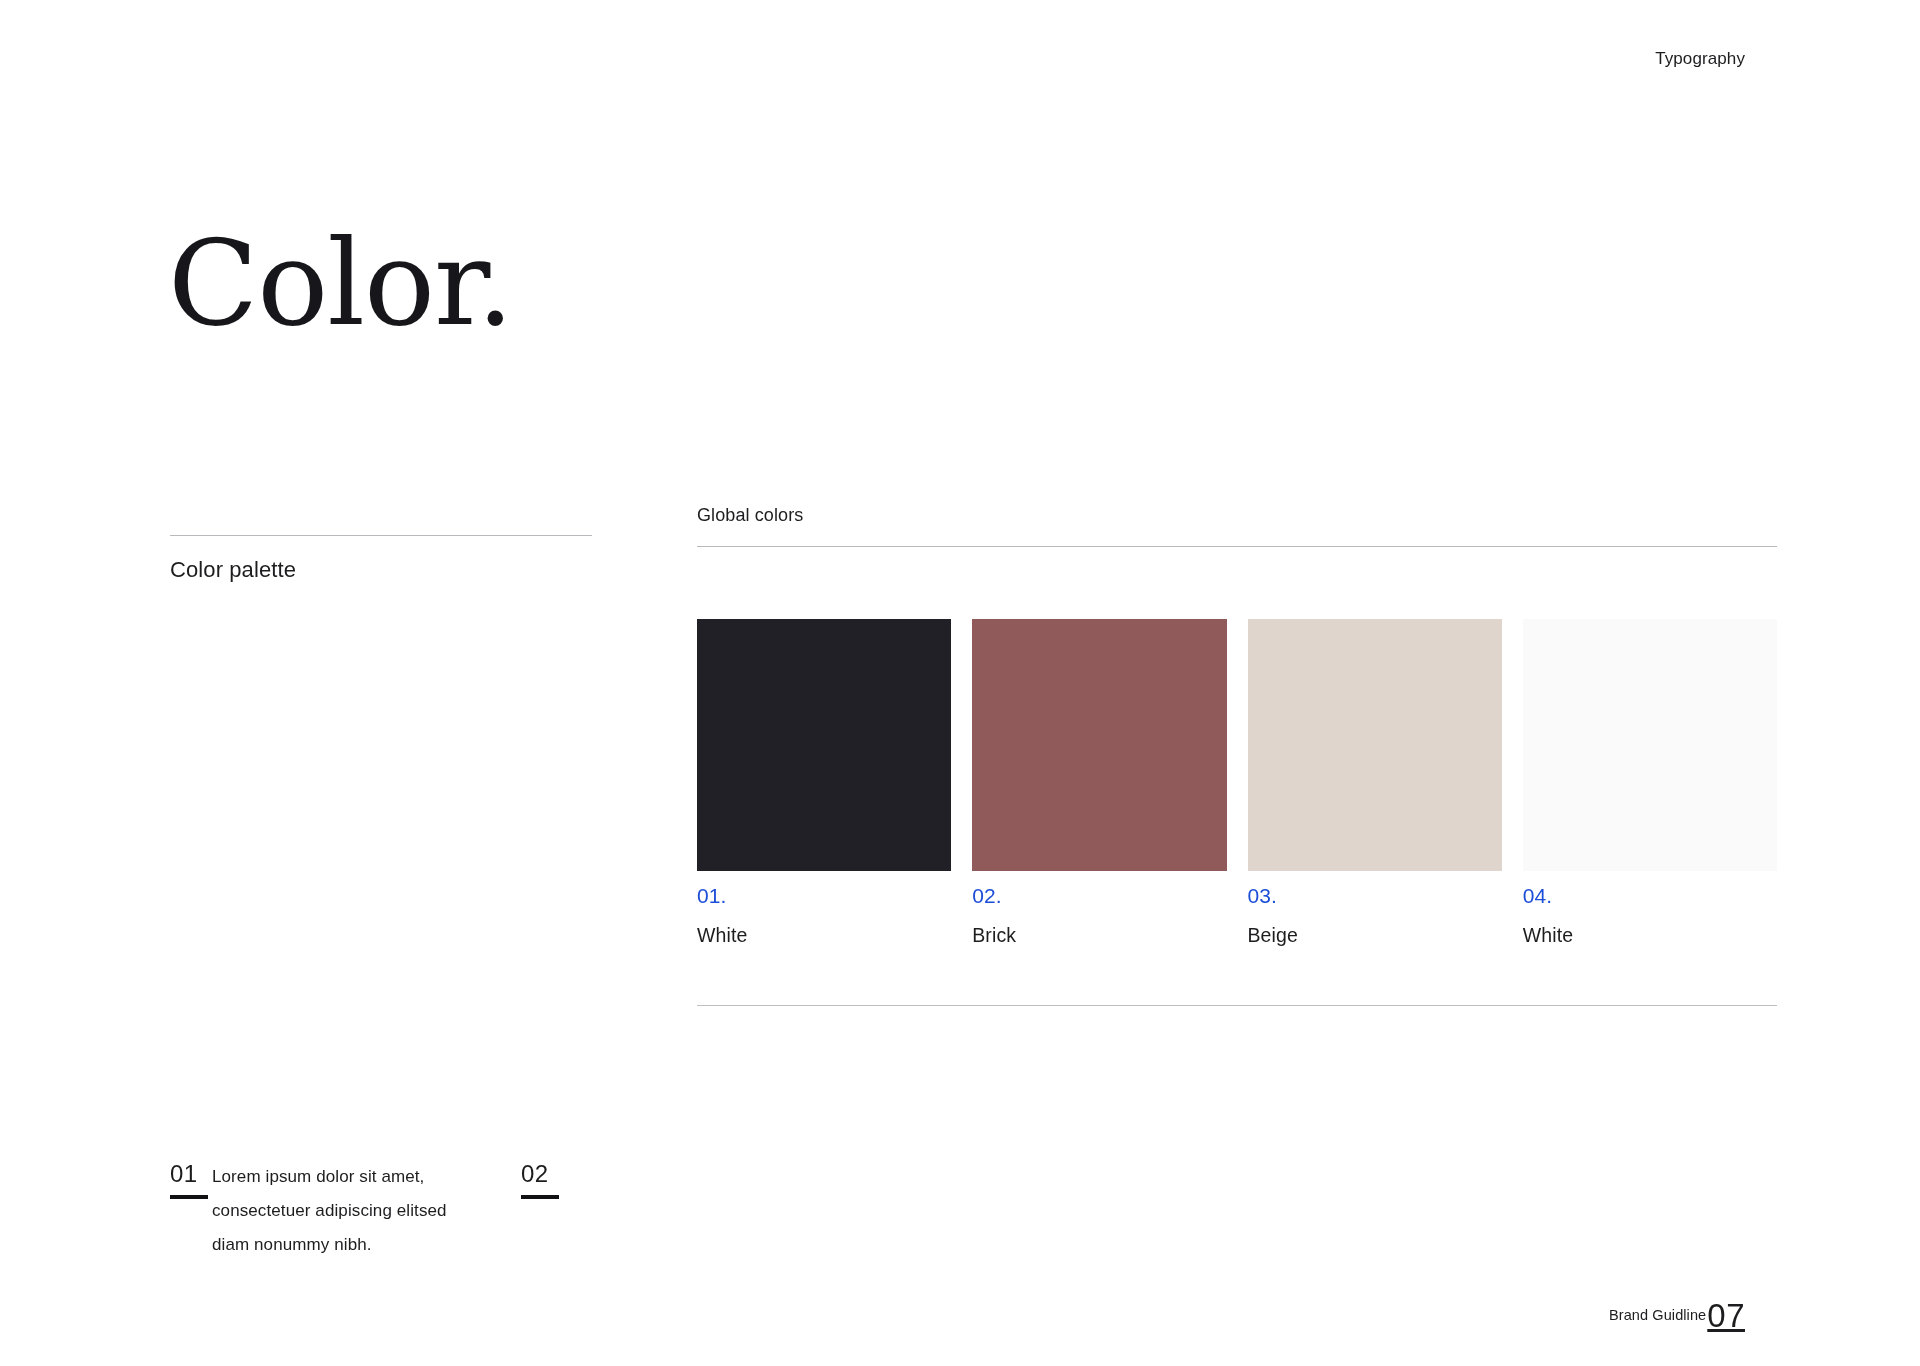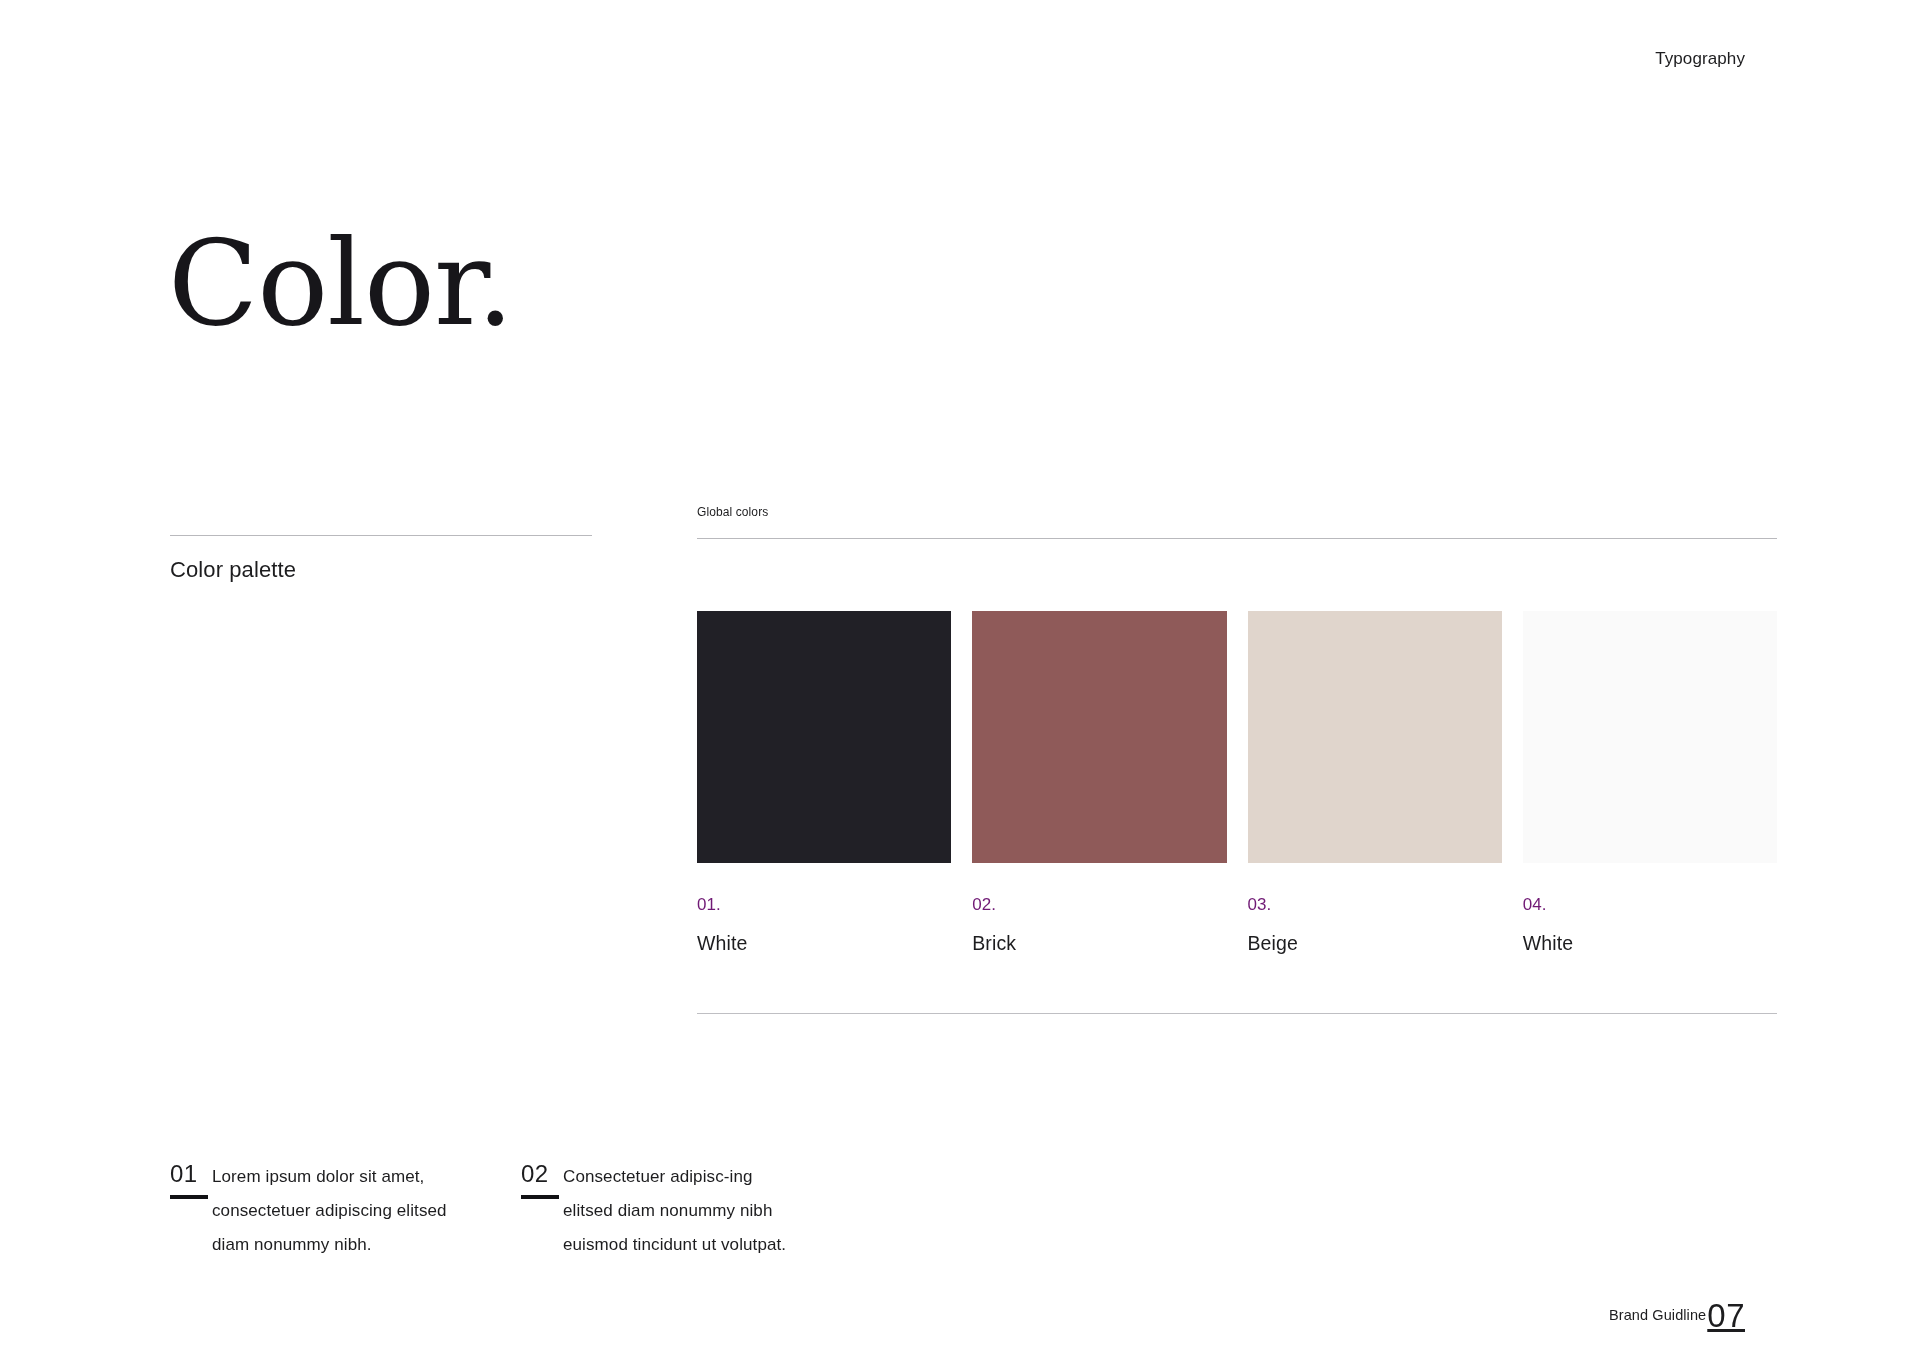--- a/index.html
+++ b/index.html
@@ -69,46 +69,46 @@
   }
 
   
   .right-col {
     position: absolute;
     left: 697px;
     top: 505px;
     width: 1080px;
   }
   .right-kicker {
-    font-size: 12px;
+    font-size: 18px;
     line-height: 1.2;
     letter-spacing: 0.1px;
     color: #1d1d1f;
     margin-bottom: 19px;
   }
 
   .swatch-grid {
     margin-top: 72px;
     display: flex;
     gap: 21px;
   }
   .swatch-cell {
     flex: 1 1 0;
     min-width: 0;
   }
   .swatch-chip {
     width: 100%;
     height: 252px;
   }
   .swatch-index {
-    margin-top: 32px;
-    font-size: 17px;
-    line-height: 1.2;
-    letter-spacing: 0.1px;
-    color: #701a75;
+    margin-top: 12px;
+    font-size: 21px;
+    line-height: 1.2;
+    letter-spacing: 0.1px;
+    color: #1d4ed8;
   }
   .swatch-name {
     margin-top: 16px;
     font-size: 19.5px;
     line-height: 1.2;
     letter-spacing: 0.1px;
     color: #1d1d1f;
   }
 
   .bottom-rule {
@@ -235,21 +235,20 @@
         <div class="note-bar"></div>
       </div>
       <div class="note-text">Lorem ipsum dolor sit amet, consectetuer adipiscing elitsed diam nonummy nibh.</div>
     </div>
 
     <div class="note">
       <div class="note-num-wrap">
         <div class="note-num">02</div>
         <div class="note-bar"></div>
       </div>
-      <div class="note-text">Consectetuer adipisc-ing elitsed diam nonummy nibh euismod tincidunt ut volutpat.</div>
     </div>
 
   </div>
 
   <div class="footer">
     <span class="footer-label">Brand Guidline</span>
     <span class="footer-page">07</span>
   </div>
 
 </div>

